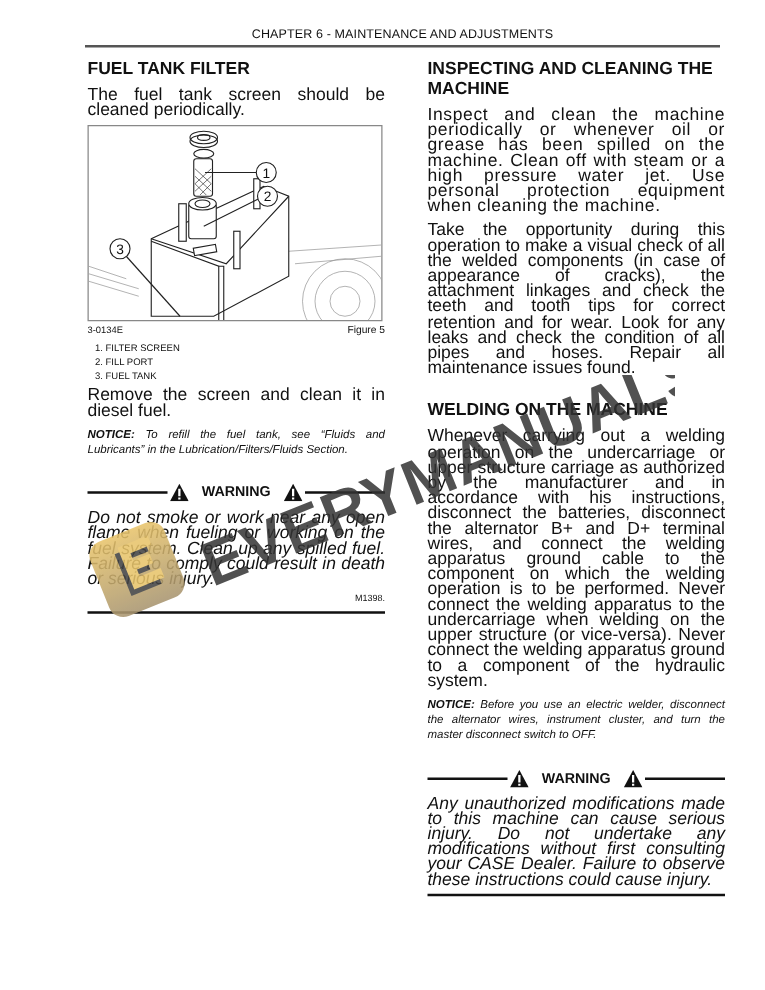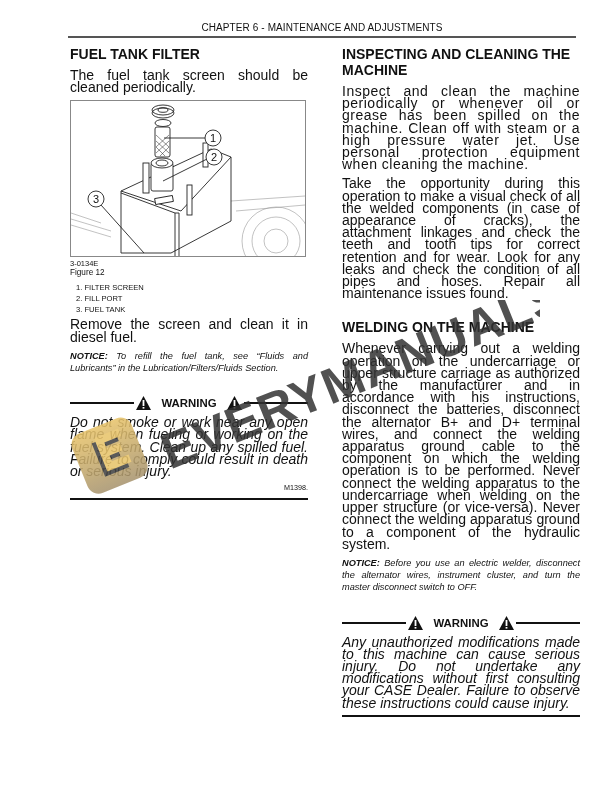--- a/index.html
+++ b/index.html
@@ -8,21 +8,21 @@
   .header { position: absolute; left: 68px; top: 22px; width: 508px; text-align: center;
             font-size: 10px; letter-spacing: 0.1px; }
   .header-rule { position: absolute; left: 68px; top: 36px; width: 508px; height: 2px; background: #555; }
   .col { position: absolute; top: 44px; width: 238px; }
   .col-left { left: 70px; }
   .col-right { left: 342px; }
   h2 { font-size: 14px; font-weight: bold; margin-bottom: 7px; margin-top: 2px; }
   p.body { font-size: 14px; line-height: 12.2px; text-align: justify; margin-bottom: 7px; }
   p.spaced { letter-spacing: 0.5px; }
   .figure { width: 236px; height: 157px; border: 1px solid #888; position: relative; margin-top: 6px; }
-  .fig-caption { display: flex; justify-content: space-between; font-size: 7.5px; margin-top: 2px; flex-direction: column; }
+  .fig-caption { display: flex; justify-content: space-between; font-size: 7.5px; margin-top: 2px; }
   .fig-caption .num { font-size: 8.2px; }
   ol.legend { list-style: none; font-size: 7.6px; margin-top: 5px; margin-left: 6px; line-height: 11px; }
   .notice { font-size: 9.2px; line-height: 12.2px; font-style: italic; text-align: justify; margin-bottom: 7px; }
   .notice b { font-style: italic; }
   .warning-head { display: flex; align-items: center; justify-content: center; margin: 22px 0 6px 0; }
   .warning-head .line { flex: 1; height: 2px; background: #111; }
   .warning-head .wtitle { font-size: 11.4px; font-weight: bold; margin: 0 8px; }
   .warning-head svg { margin: 0 2px; }
   .warning-body { font-size: 14px; line-height: 12.2px; font-style: italic; text-align: justify; }
   .warning-code { font-size: 7.2px; text-align: right; margin-top: 6px; }
@@ -85,21 +85,21 @@
       </g>
       <g font-family="Liberation Sans, sans-serif" font-size="11" text-anchor="middle" fill="#111">
         <text x="142" y="41">1</text>
         <text x="143" y="60">2</text>
         <text x="25" y="102">3</text>
       </g>
     </svg>
   </div>
   <div class="fig-caption">
     <span>3-0134E</span>
-    <span class="num">Figure 12</span>
+    <span class="num">Figure 5</span>
   </div>
   <ol class="legend">
     <li>1. FILTER SCREEN</li>
     <li>2. FILL PORT</li>
     <li>3. FUEL TANK</li>
   </ol>
   <p class="body" style="margin-top:3px">Remove the screen and clean it in diesel fuel.</p>
   <p class="notice"><b>NOTICE:</b><span> To refill the fuel tank, see “Fluids and Lubricants” in the Lubrication/Filters/Fluids Section.</span></p>
 
   <div class="warning-head">

